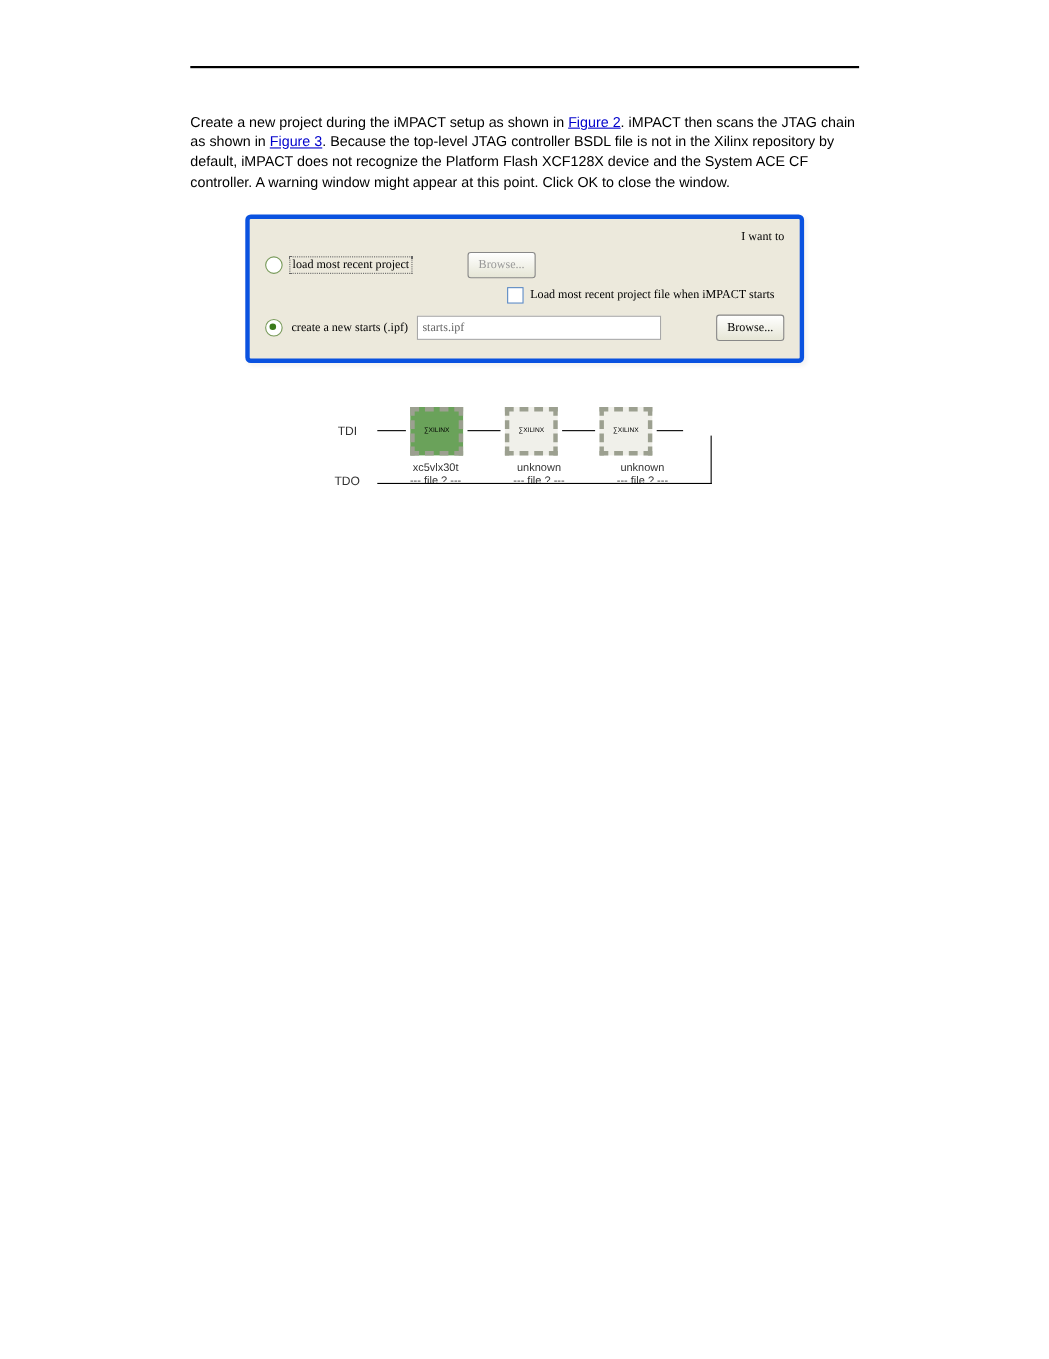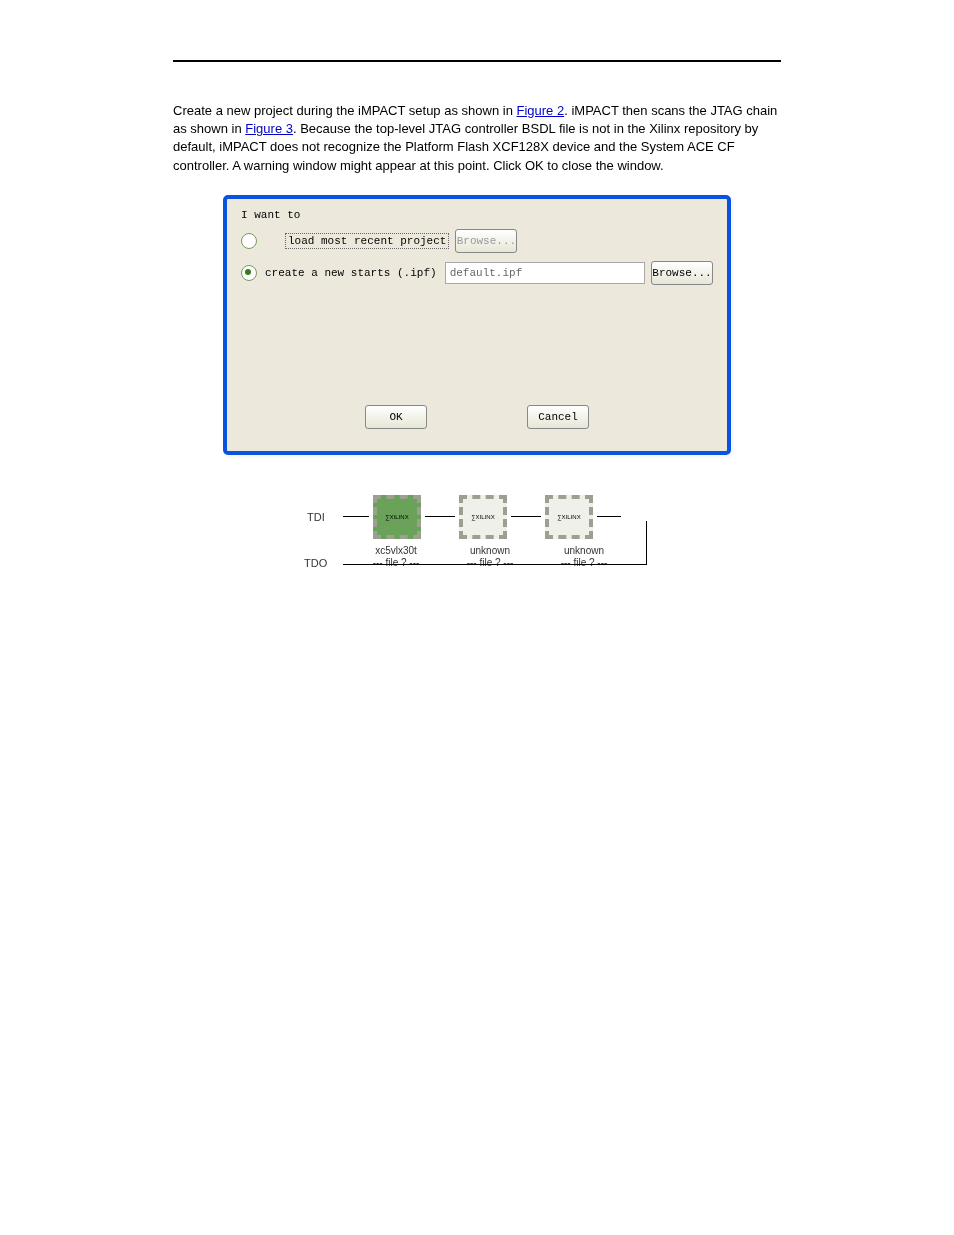--- a/index.html
+++ b/index.html
@@ -81,21 +81,22 @@
     width: 2px; height: 12px; background: #fff;
   }
   .btn-close .x:before { transform: rotate(45deg); }
   .btn-close .x:after { transform: rotate(-45deg); }
   .btn-max .sq {
     width: 10px; height: 8px; border: 2px solid #fff; border-top-width: 3px;
   }
   .dlg-body {
     padding: 10px 14px 16px 14px;
     font-size: 11px;
-    font-family: Liberation Mono, monospace;
+    font-family: Liberation Serif, serif;
+    text-align: right;
   }
   .row {
     display: flex;
     align-items: center;
     gap: 6px;
     margin-top: 8px;
   }
   .radio {
     width: 14px; height: 14px;
     border: 1px solid #789a5a;
@@ -111,21 +112,20 @@
     border-radius: 50%;
     background: #3a7a1a;
     top: 3px; left: 3px;
   }
   .opt-label {
     white-space: nowrap;
     padding: 1px 2px;
   }
   .opt-label.boxed {
     border: 1px dotted #666;
-    margin-left: 22px;
   }
   .combo, .textfield {
     flex: 1;
     height: 20px;
     background: #fff;
     border: 1px solid #a8a8a8;
     display: flex;
     align-items: center;
     padding: 0 4px;
     font-size: 11px;
@@ -145,20 +145,21 @@
   .btn-win {
     width: 60px;
     height: 22px;
     background: linear-gradient(to bottom, #fff, #e6e6d6);
     border: 1px solid #888;
     border-radius: 3px;
     font-size: 11px;
     display: flex;
     align-items: center;
     justify-content: center;
+    margin-left: 44px;
   }
   .btn-win.disabled { color: #999; }
   .checkbox {
     width: 13px; height: 13px;
     border: 1px solid #5a88c0;
     background: #fff;
     flex: none;
   }
   .check-row {
     display: flex;
@@ -251,34 +252,34 @@
   <div class="window">
     <div class="dlg-body">
       <div>I want to</div>
 
       <div class="row">
         <span class="radio"></span>
         <span class="opt-label boxed">load most recent project</span>
         <div class="btn-win disabled">Browse...</div>
       </div>
 
+      <div class="check-row">
+        <span class="checkbox"></span>
+        <span>Load most recent project file when iMPACT starts</span>
+      </div>
 
       <div class="row">
         <span class="radio selected"></span>
         <span class="opt-label">create a new starts (.ipf)</span>
         <div class="textfield">
-            <span>default.ipf</span>
+            <span>starts.ipf</span>
           </div>
         <div class="btn-win">Browse...</div>
       </div>
 
-      <div class="dlg-buttons">
-        <div class="btn-win">OK</div>
-        <div class="btn-win">Cancel</div>
-      </div>
     </div>
   </div>
 
   <div class="chain-fig">
     <div class="chain-row">
       <span class="chain-lbl">TDI</span>
       <span class="wire-h w1"></span>
       <div class="chip green">
           <span class="chip-inner">∑XILINX</span>
         </div>

